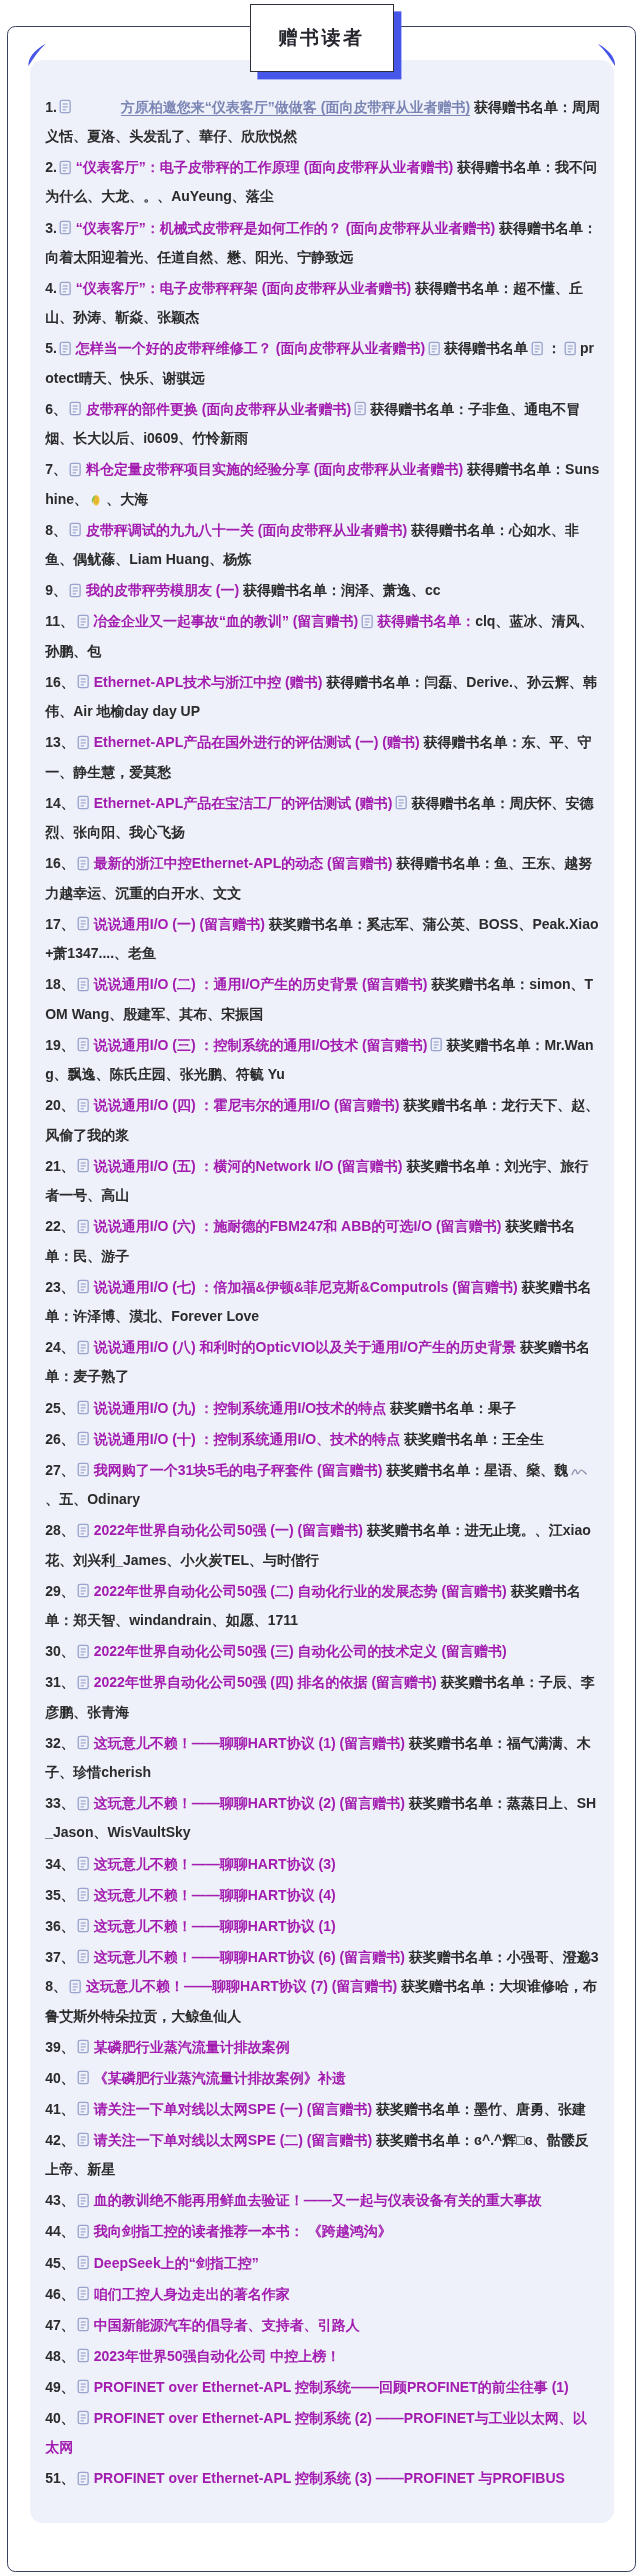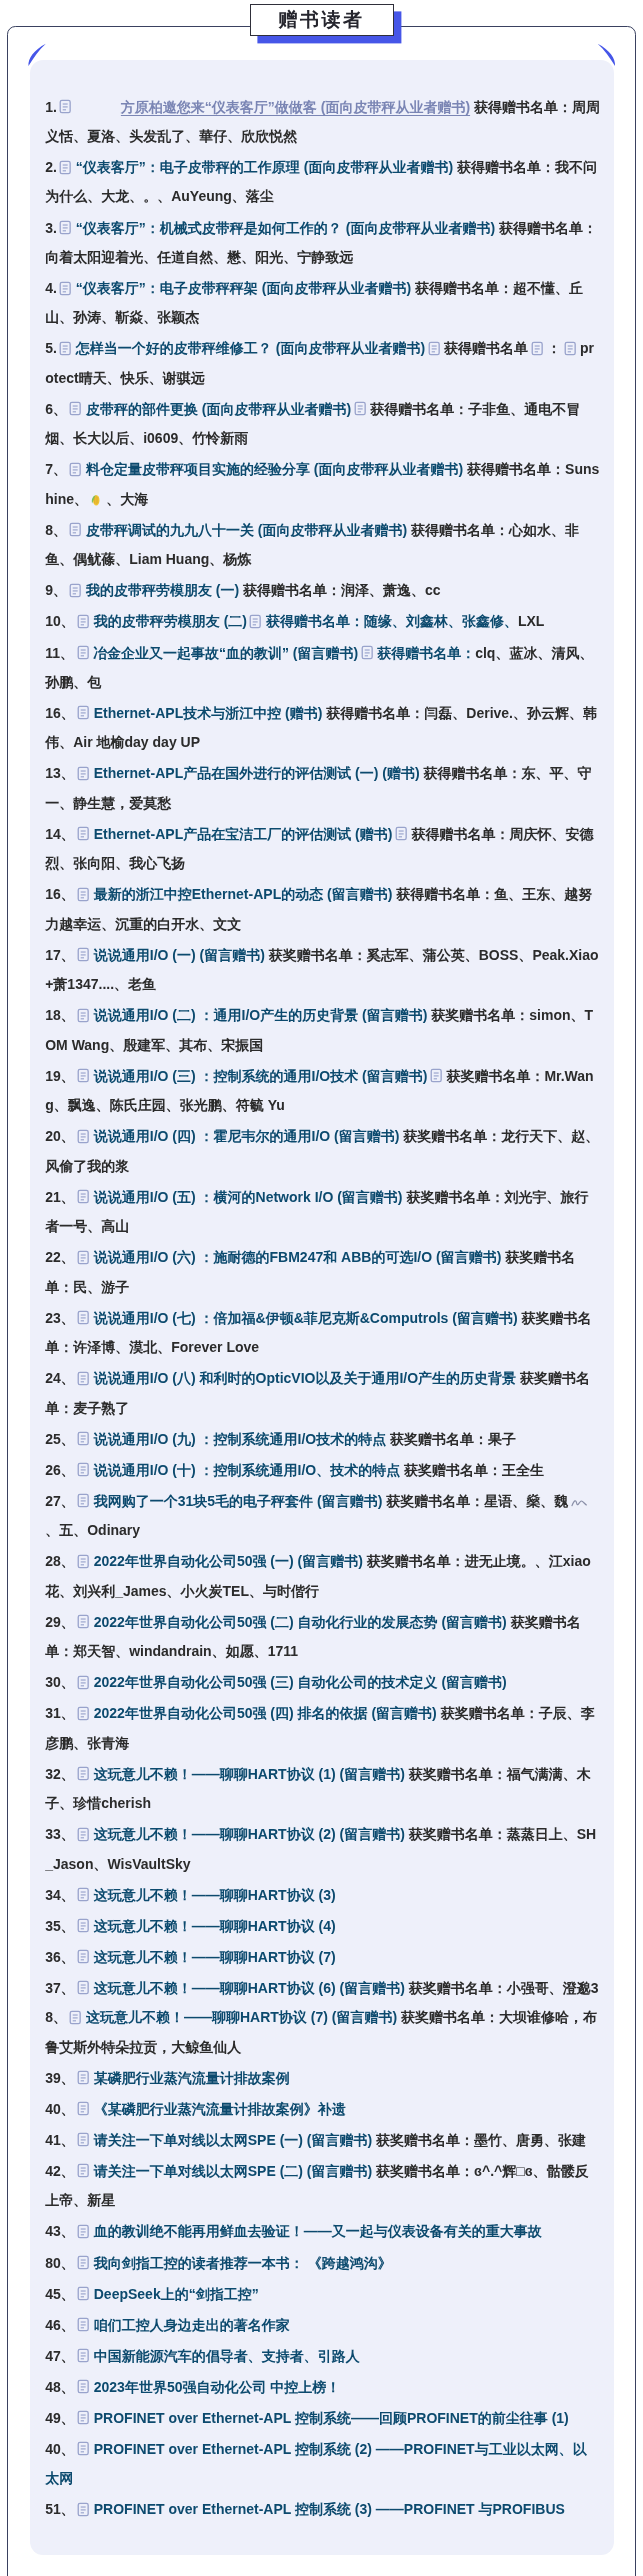--- a/index.html
+++ b/index.html
@@ -1,40 +1,40 @@
 <!DOCTYPE html>
 <html style="font-size:13.2px"><head>
 <meta charset="utf-8">
 <style>
   html,body{margin:0;padding:0;background:#ffffff;}
   body{width:643px;font-family:"Liberation Sans","DejaVu Sans",sans-serif;position:relative;}
   .title-box{
     position:absolute;top:4.1px;left:50%;transform:translateX(-50%);
     background:#ffffff;border:1.7px solid #2f2f3a;
-    padding:2px 28px;z-index:3;
+    padding:20px 28px;z-index:3;
     box-shadow:7.4px 7.4px 0 0 #4656e8;
   }
   .title-box span{font-size:19px;font-weight:700;color:#26262e;letter-spacing:2.5px;}
   .outer{
     margin:25.6px 6.6px 0 6.6px;border:1.7px solid #3a4160;border-radius:8.3px;
     background:#ffffff;position:relative;padding:33px 0 48px 0;
   }
   .quote{position:absolute;width:21.5px;height:25px;}
   .q-tl{top:15px;left:18px;}
   .q-tr{top:15px;right:18px;transform:scaleX(-1);}
   .list-box{
     margin:0 auto;width:584px;box-sizing:border-box;
     background:#eef0fa;border-radius:13.2px;
     padding:33px 13.2px 28px 15.7px;
   }
   .item{margin:0 0 1.7px 0;font-size:14px;line-height:2.1;color:#2b2b2b;
     word-break:break-all;}
   .num{font-weight:700;color:#2b2b2b;}
   .bold{font-weight:700;color:#2b2b2b;}
-  .link{font-weight:700;color:#0c4a6e;cursor:pointer;text-align:right;}
+  .link{font-weight:700;color:#a21caf;cursor:pointer;text-align:right;}
   .linku{font-weight:700;color:#7a85b4;text-decoration:underline;text-underline-offset:3.3px;cursor:pointer;margin-left:45px;}
   .ic{display:inline-block;vertical-align:-2.5px;margin:0 4.1px 0 2.5px;line-height:1;}
 </style>
 </head>
 <body>
 
 <div class="title-box">
   <span>赠书读者</span>
 </div>
 
@@ -120,31 +120,20 @@
             <line x1="4.5" y1="6" x2="10.5" y2="6" stroke="#99a3cc" stroke-width="1.4"></line>
             <line x1="4.5" y1="9.5" x2="10.5" y2="9.5" stroke="#99a3cc" stroke-width="1.4"></line>
             <line x1="4.5" y1="13" x2="8.5" y2="13" stroke="#99a3cc" stroke-width="1.4"></line>
           </svg></span><span class="link">皮带秤调试的九九八十一关 (面向皮带秤从业者赠书)</span><span class="bold"> 获得赠书名单：心如水、非鱼、偶鱿蓧、Liam Huang、杨炼</span></p>
       <p class="item"><span class="num">9、</span><span class="ic"><svg width="12.4" height="15" viewBox="0 0 15 18">
             <rect x="1.5" y="1.5" width="12" height="15" rx="2" fill="none" stroke="#99a3cc" stroke-width="1.6"></rect>
             <line x1="4.5" y1="6" x2="10.5" y2="6" stroke="#99a3cc" stroke-width="1.4"></line>
             <line x1="4.5" y1="9.5" x2="10.5" y2="9.5" stroke="#99a3cc" stroke-width="1.4"></line>
             <line x1="4.5" y1="13" x2="8.5" y2="13" stroke="#99a3cc" stroke-width="1.4"></line>
           </svg></span><span class="link">我的皮带秤劳模朋友 (一)</span><span class="bold"> 获得赠书名单：润泽、萧逸、cc</span></p>
-      <p class="item"><span class="num">10、</span><span class="ic"><svg width="12.4" height="15" viewBox="0 0 15 18">
-            <rect x="1.5" y="1.5" width="12" height="15" rx="2" fill="none" stroke="#99a3cc" stroke-width="1.6"></rect>
-            <line x1="4.5" y1="6" x2="10.5" y2="6" stroke="#99a3cc" stroke-width="1.4"></line>
-            <line x1="4.5" y1="9.5" x2="10.5" y2="9.5" stroke="#99a3cc" stroke-width="1.4"></line>
-            <line x1="4.5" y1="13" x2="8.5" y2="13" stroke="#99a3cc" stroke-width="1.4"></line>
-          </svg></span><span class="link">我的皮带秤劳模朋友 (二)</span><span class="ic"><svg width="12.4" height="15" viewBox="0 0 15 18">
-            <rect x="1.5" y="1.5" width="12" height="15" rx="2" fill="none" stroke="#99a3cc" stroke-width="1.6"></rect>
-            <line x1="4.5" y1="6" x2="10.5" y2="6" stroke="#99a3cc" stroke-width="1.4"></line>
-            <line x1="4.5" y1="9.5" x2="10.5" y2="9.5" stroke="#99a3cc" stroke-width="1.4"></line>
-            <line x1="4.5" y1="13" x2="8.5" y2="13" stroke="#99a3cc" stroke-width="1.4"></line>
-          </svg></span><span class="link">获得赠书名单：随缘、刘鑫林、张鑫修、</span><span class="bold">LXL</span></p>
       <p class="item"><span class="num">11、</span><span class="ic"><svg width="12.4" height="15" viewBox="0 0 15 18">
             <rect x="1.5" y="1.5" width="12" height="15" rx="2" fill="none" stroke="#99a3cc" stroke-width="1.6"></rect>
             <line x1="4.5" y1="6" x2="10.5" y2="6" stroke="#99a3cc" stroke-width="1.4"></line>
             <line x1="4.5" y1="9.5" x2="10.5" y2="9.5" stroke="#99a3cc" stroke-width="1.4"></line>
             <line x1="4.5" y1="13" x2="8.5" y2="13" stroke="#99a3cc" stroke-width="1.4"></line>
           </svg></span><span class="link">冶金企业又一起事故“血的教训” (留言赠书)</span><span class="ic"><svg width="12.4" height="15" viewBox="0 0 15 18">
             <rect x="1.5" y="1.5" width="12" height="15" rx="2" fill="none" stroke="#99a3cc" stroke-width="1.6"></rect>
             <line x1="4.5" y1="6" x2="10.5" y2="6" stroke="#99a3cc" stroke-width="1.4"></line>
             <line x1="4.5" y1="9.5" x2="10.5" y2="9.5" stroke="#99a3cc" stroke-width="1.4"></line>
             <line x1="4.5" y1="13" x2="8.5" y2="13" stroke="#99a3cc" stroke-width="1.4"></line>
@@ -297,21 +286,21 @@
             <rect x="1.5" y="1.5" width="12" height="15" rx="2" fill="none" stroke="#99a3cc" stroke-width="1.6"></rect>
             <line x1="4.5" y1="6" x2="10.5" y2="6" stroke="#99a3cc" stroke-width="1.4"></line>
             <line x1="4.5" y1="9.5" x2="10.5" y2="9.5" stroke="#99a3cc" stroke-width="1.4"></line>
             <line x1="4.5" y1="13" x2="8.5" y2="13" stroke="#99a3cc" stroke-width="1.4"></line>
           </svg></span><span class="link">这玩意儿不赖！——聊聊HART协议 (4)</span></p>
       <p class="item"><span class="num">36、</span><span class="ic"><svg width="12.4" height="15" viewBox="0 0 15 18">
             <rect x="1.5" y="1.5" width="12" height="15" rx="2" fill="none" stroke="#99a3cc" stroke-width="1.6"></rect>
             <line x1="4.5" y1="6" x2="10.5" y2="6" stroke="#99a3cc" stroke-width="1.4"></line>
             <line x1="4.5" y1="9.5" x2="10.5" y2="9.5" stroke="#99a3cc" stroke-width="1.4"></line>
             <line x1="4.5" y1="13" x2="8.5" y2="13" stroke="#99a3cc" stroke-width="1.4"></line>
-          </svg></span><span class="link">这玩意儿不赖！——聊聊HART协议 (7)</span></p>
+          </svg></span><span class="link">这玩意儿不赖！——聊聊HART协议 (1)</span></p>
       <p class="item"><span class="num">37、</span><span class="ic"><svg width="12.4" height="15" viewBox="0 0 15 18">
             <rect x="1.5" y="1.5" width="12" height="15" rx="2" fill="none" stroke="#99a3cc" stroke-width="1.6"></rect>
             <line x1="4.5" y1="6" x2="10.5" y2="6" stroke="#99a3cc" stroke-width="1.4"></line>
             <line x1="4.5" y1="9.5" x2="10.5" y2="9.5" stroke="#99a3cc" stroke-width="1.4"></line>
             <line x1="4.5" y1="13" x2="8.5" y2="13" stroke="#99a3cc" stroke-width="1.4"></line>
           </svg></span><span class="link">这玩意儿不赖！——聊聊HART协议 (6)  (留言赠书)</span><span class="bold"> 获奖赠书名单：小强哥、澄邈38、</span><span class="ic"><svg width="12.4" height="15" viewBox="0 0 15 18">
             <rect x="1.5" y="1.5" width="12" height="15" rx="2" fill="none" stroke="#99a3cc" stroke-width="1.6"></rect>
             <line x1="4.5" y1="6" x2="10.5" y2="6" stroke="#99a3cc" stroke-width="1.4"></line>
             <line x1="4.5" y1="9.5" x2="10.5" y2="9.5" stroke="#99a3cc" stroke-width="1.4"></line>
             <line x1="4.5" y1="13" x2="8.5" y2="13" stroke="#99a3cc" stroke-width="1.4"></line>
@@ -339,21 +328,21 @@
             <line x1="4.5" y1="6" x2="10.5" y2="6" stroke="#99a3cc" stroke-width="1.4"></line>
             <line x1="4.5" y1="9.5" x2="10.5" y2="9.5" stroke="#99a3cc" stroke-width="1.4"></line>
             <line x1="4.5" y1="13" x2="8.5" y2="13" stroke="#99a3cc" stroke-width="1.4"></line>
           </svg></span><span class="link">请关注一下单对线以太网SPE (二)  (留言赠书)</span><span class="bold"> 获奖赠书名单：ɞ^.^辉□ɞ、骷髅反上帝、新星</span></p>
       <p class="item"><span class="num">43、</span><span class="ic"><svg width="12.4" height="15" viewBox="0 0 15 18">
             <rect x="1.5" y="1.5" width="12" height="15" rx="2" fill="none" stroke="#99a3cc" stroke-width="1.6"></rect>
             <line x1="4.5" y1="6" x2="10.5" y2="6" stroke="#99a3cc" stroke-width="1.4"></line>
             <line x1="4.5" y1="9.5" x2="10.5" y2="9.5" stroke="#99a3cc" stroke-width="1.4"></line>
             <line x1="4.5" y1="13" x2="8.5" y2="13" stroke="#99a3cc" stroke-width="1.4"></line>
           </svg></span><span class="link">血的教训绝不能再用鲜血去验证！——又一起与仪表设备有关的重大事故</span></p>
-      <p class="item"><span class="num">80、</span><span class="ic"><svg width="12.4" height="15" viewBox="0 0 15 18">
+      <p class="item"><span class="num">44、</span><span class="ic"><svg width="12.4" height="15" viewBox="0 0 15 18">
             <rect x="1.5" y="1.5" width="12" height="15" rx="2" fill="none" stroke="#99a3cc" stroke-width="1.6"></rect>
             <line x1="4.5" y1="6" x2="10.5" y2="6" stroke="#99a3cc" stroke-width="1.4"></line>
             <line x1="4.5" y1="9.5" x2="10.5" y2="9.5" stroke="#99a3cc" stroke-width="1.4"></line>
             <line x1="4.5" y1="13" x2="8.5" y2="13" stroke="#99a3cc" stroke-width="1.4"></line>
           </svg></span><span class="link">我向剑指工控的读者推荐一本书： 《跨越鸿沟》</span></p>
       <p class="item"><span class="num">45、</span><span class="ic"><svg width="12.4" height="15" viewBox="0 0 15 18">
             <rect x="1.5" y="1.5" width="12" height="15" rx="2" fill="none" stroke="#99a3cc" stroke-width="1.6"></rect>
             <line x1="4.5" y1="6" x2="10.5" y2="6" stroke="#99a3cc" stroke-width="1.4"></line>
             <line x1="4.5" y1="9.5" x2="10.5" y2="9.5" stroke="#99a3cc" stroke-width="1.4"></line>
             <line x1="4.5" y1="13" x2="8.5" y2="13" stroke="#99a3cc" stroke-width="1.4"></line>

